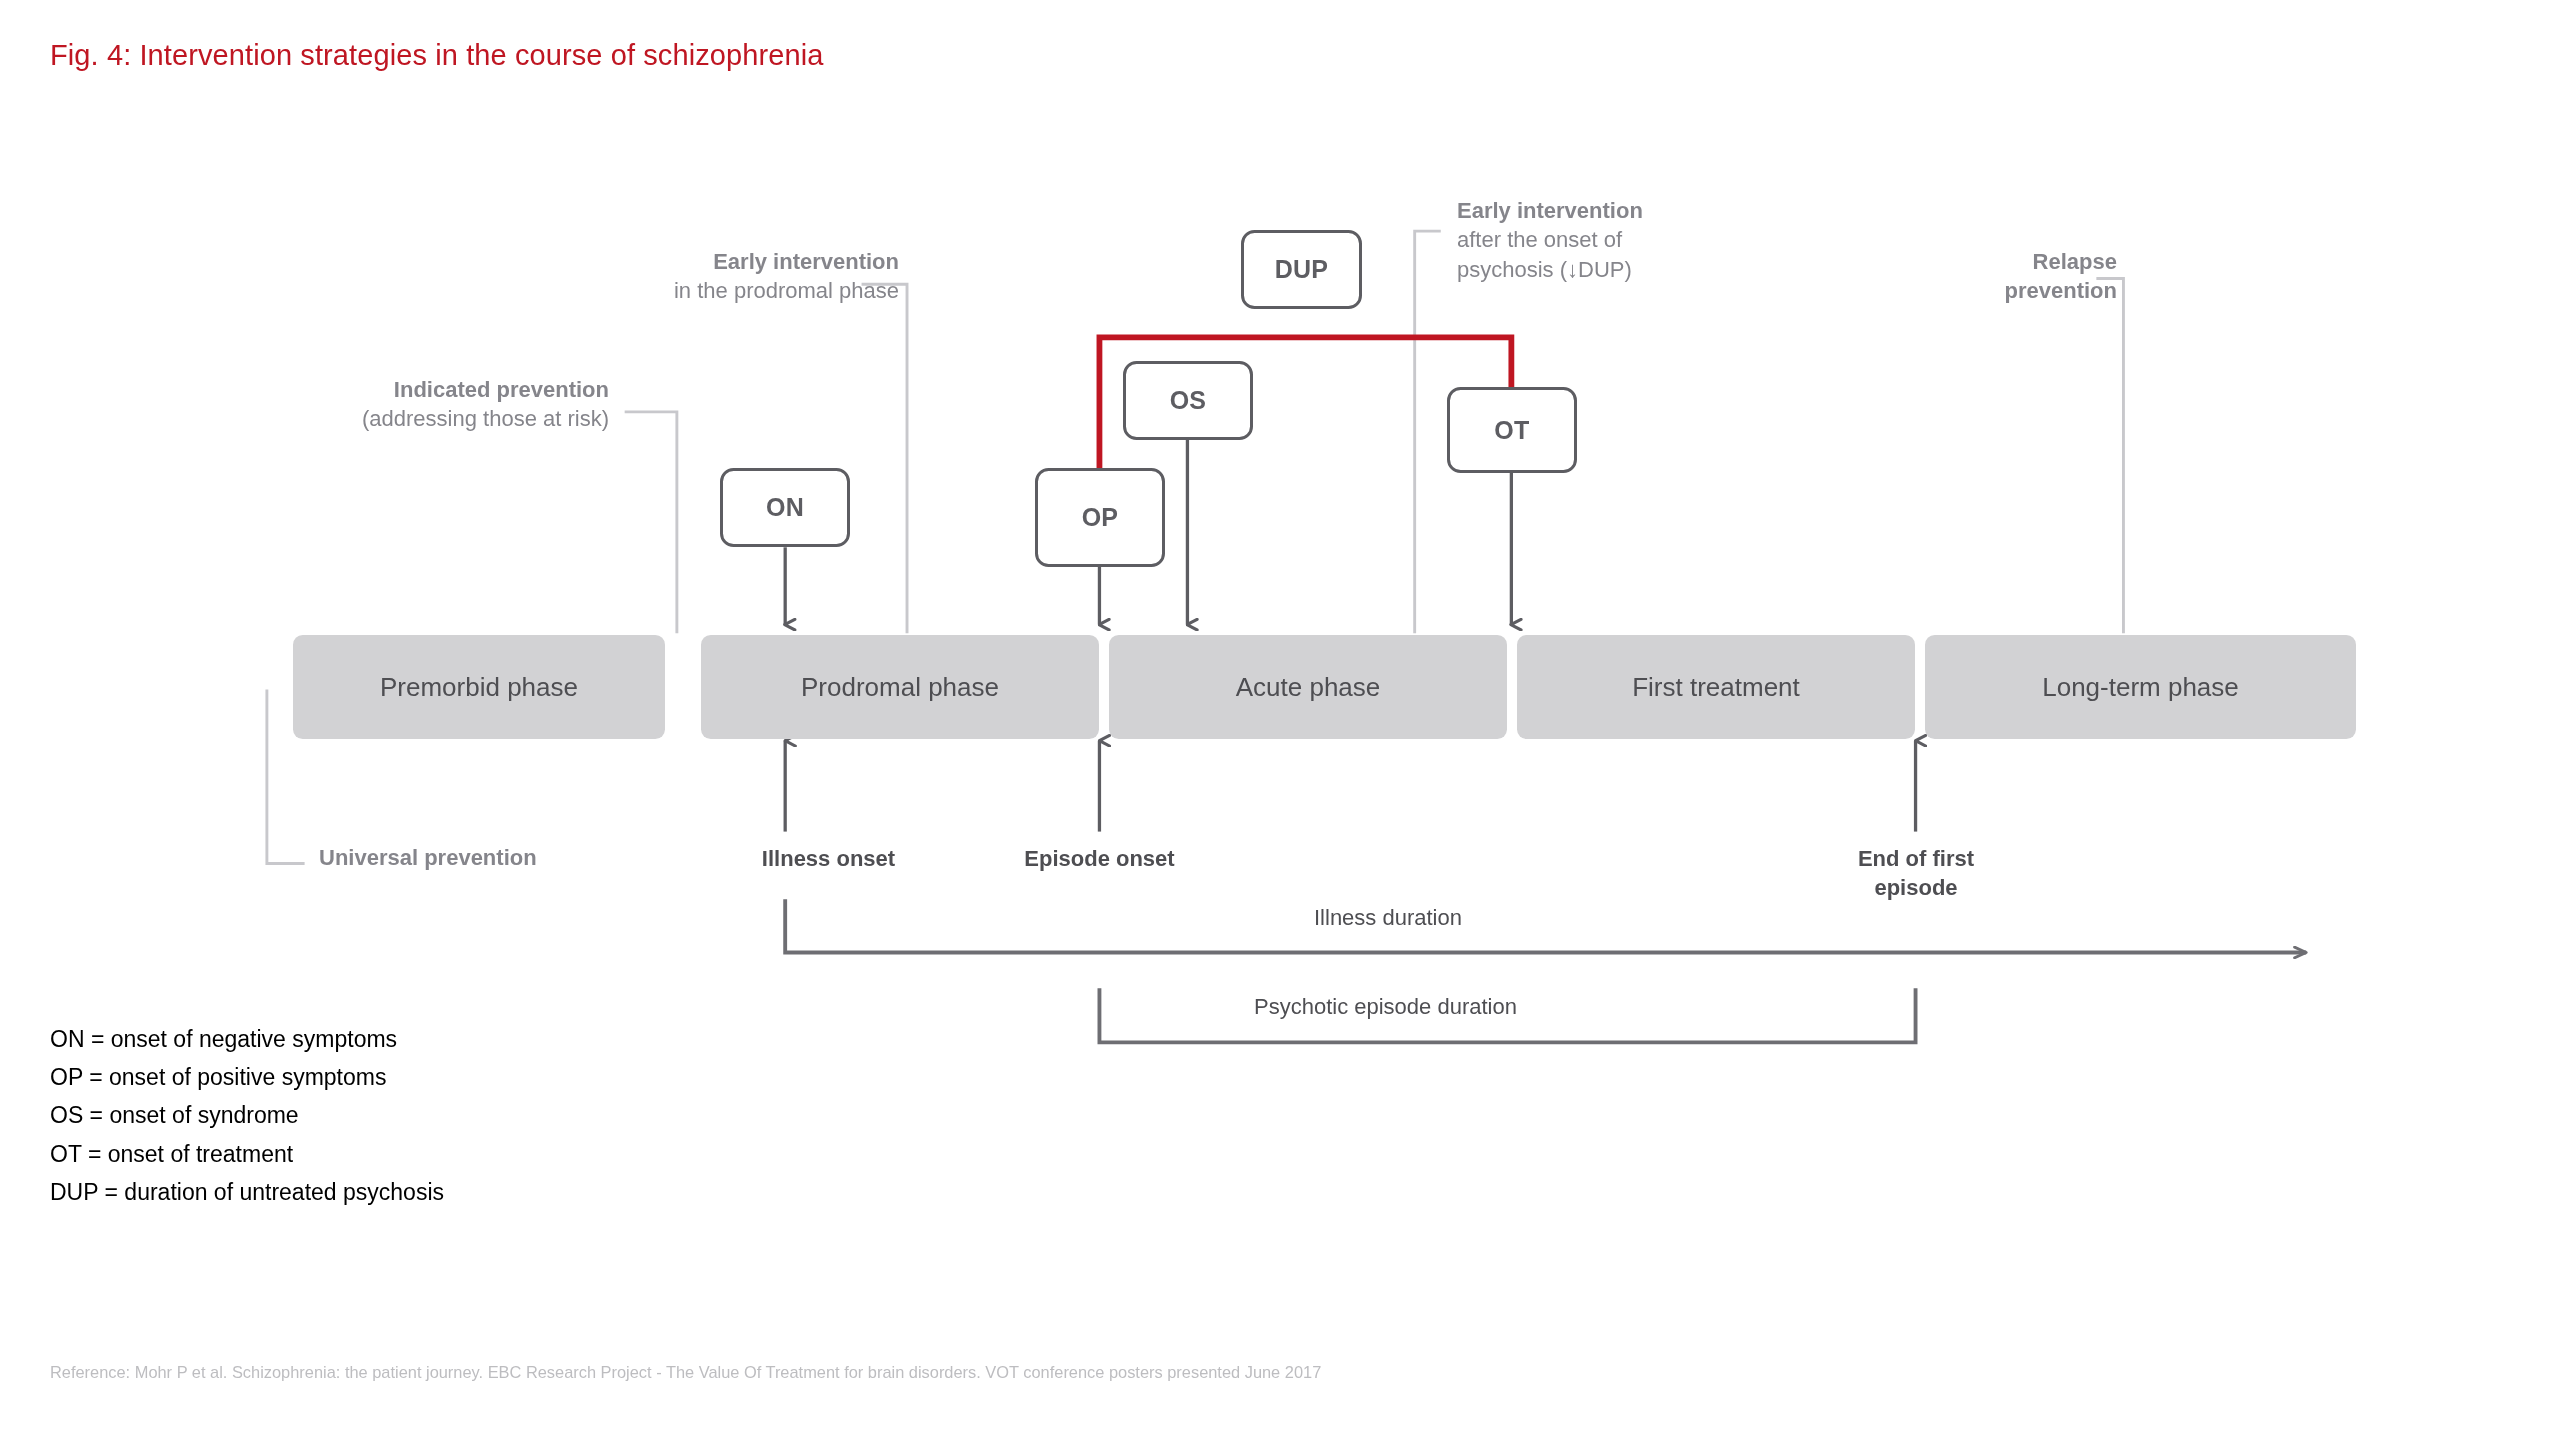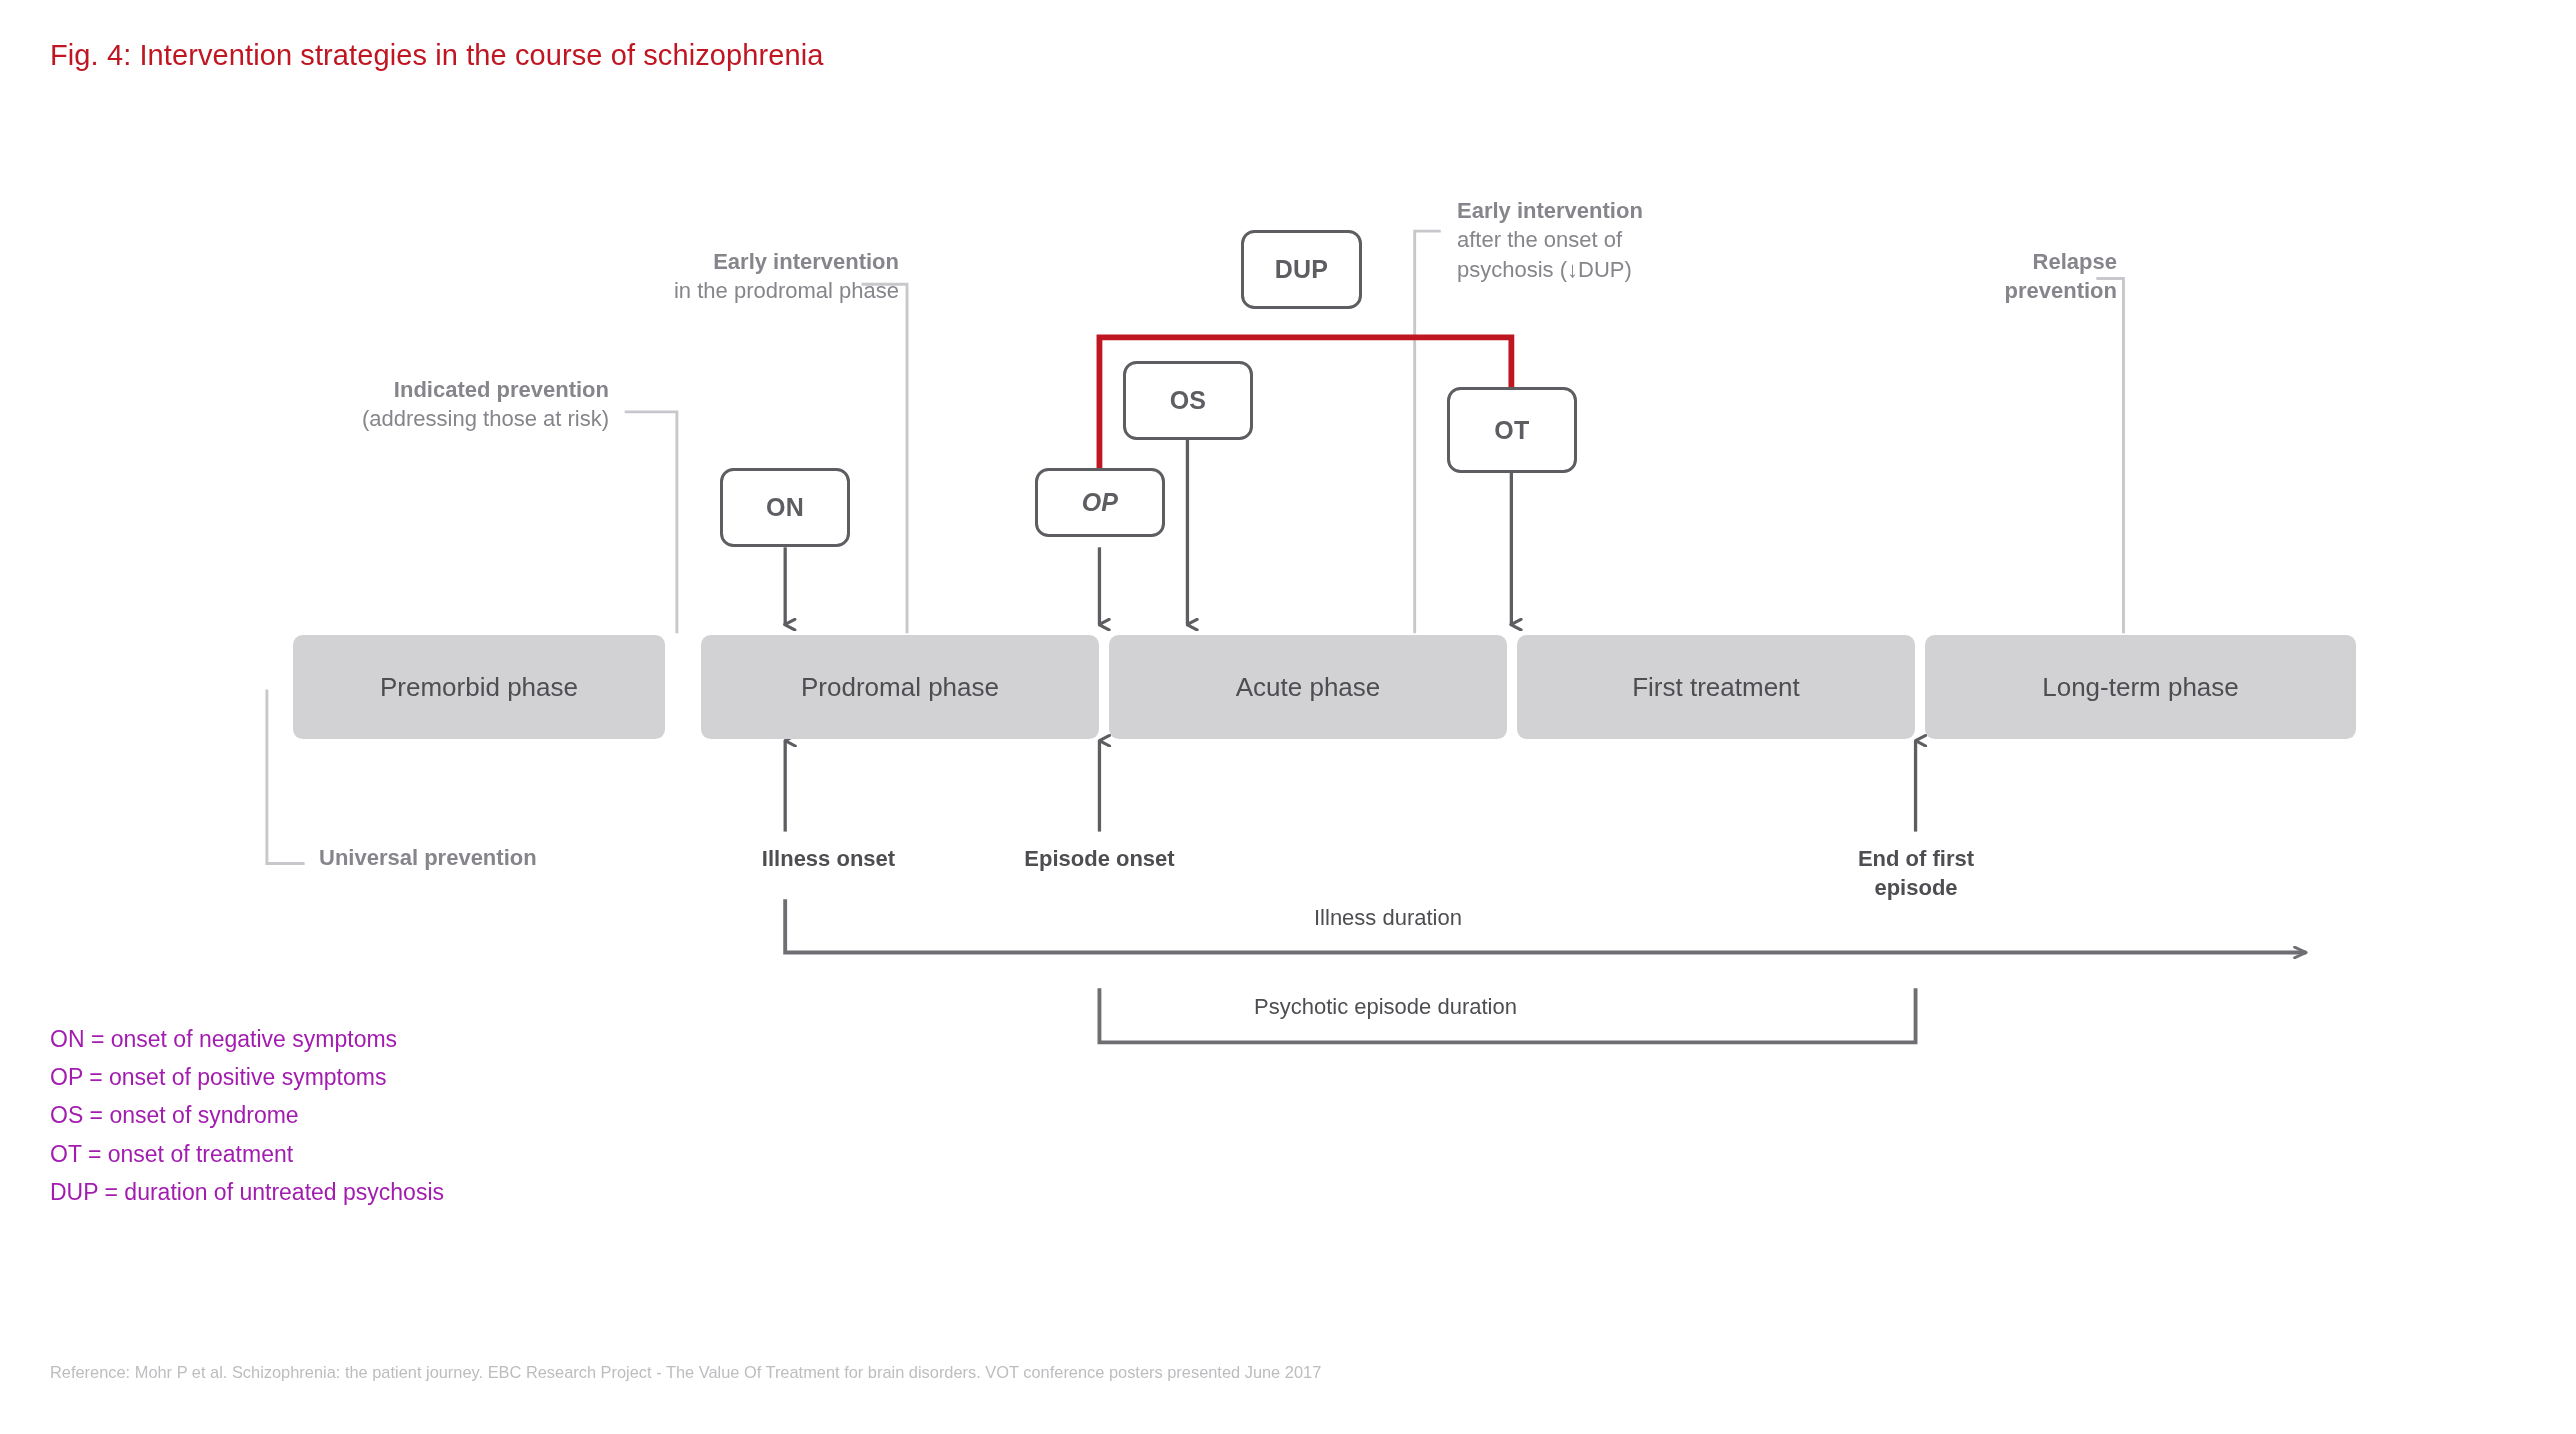--- a/index.html
+++ b/index.html
@@ -57,21 +57,21 @@
     font-size:26px;font-weight:400;color:#4e4e52;
     box-sizing:border-box;
     z-index:2;
   }
 
   
   .mlabel{position:absolute;font-size:22px;font-weight:bold;color:#4e4e52;line-height:1.3;}
   .dlabel{position:absolute;font-size:22px;font-weight:400;color:#4e4e52;white-space:nowrap;}
 
   
-  #legend{position:absolute;left:50px;top:1020px;font-size:23px;line-height:1.66;color:#a21caf;}
+  #legend{position:absolute;left:50px;top:1020px;font-size:23px;line-height:1.66;color:#000000;}
   #reference{position:absolute;left:50px;top:1363px;font-size:16.4px;color:#bdbdc0;white-space:nowrap;}
 </style>
 </head>
 <body>
 
 <div id="stage">
 
   <svg id="figure-svg" viewBox="0 0 2664 1483" xmlns="http://www.w3.org/2000/svg">
     <defs>
       <marker id="arrHeadDown" viewBox="0 0 12 12" refX="6" refY="10" markerWidth="9" markerHeight="9" orient="auto-start-reverse">
@@ -155,21 +155,21 @@
   </div>
 
   <div class="node" id="node-ot" style="left:1447px;top:387px;width:130px;height:86px;">
     <span>OT</span>
   </div>
 
   <div class="node" id="node-on" style="left:720px;top:468px;width:130px;height:79px;">
     <span>ON</span>
   </div>
 
-  <div class="node" id="node-op" style="left:1035px;top:468px;width:130px;height:69px;font-style:italic;">
+  <div class="node" id="node-op" style="left:1035px;top:468px;width:130px;height:99px;">
     <span>OP</span>
   </div>
 
   <div class="phase" style="left:293px;top:635px;width:372px;height:104px;">
     <span>Premorbid phase</span>
   </div>
   <div class="phase" style="left:701px;top:635px;width:398px;height:104px;">
     <span>Prodromal phase</span>
   </div>
   <div class="phase" style="left:1109px;top:635px;width:398px;height:104px;">

